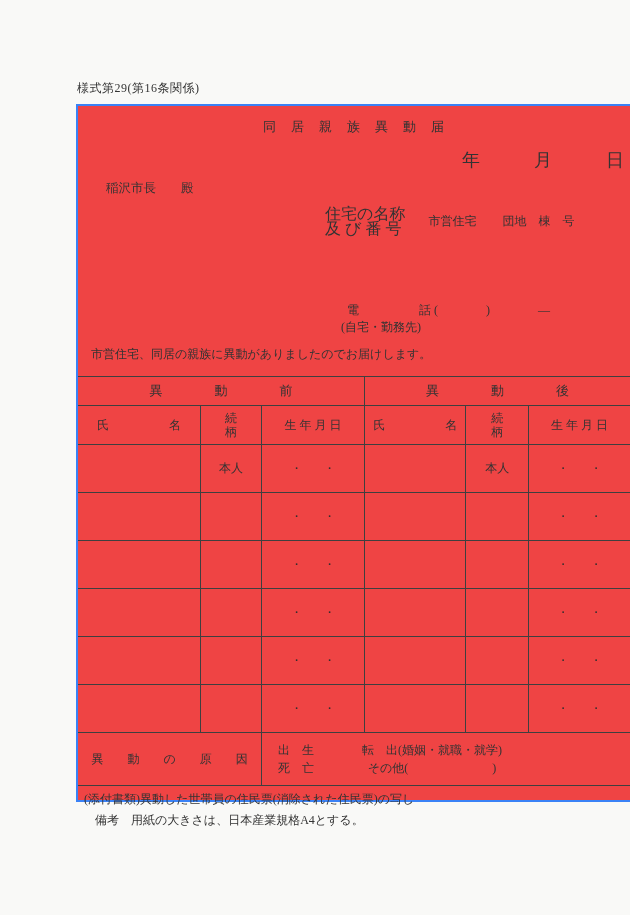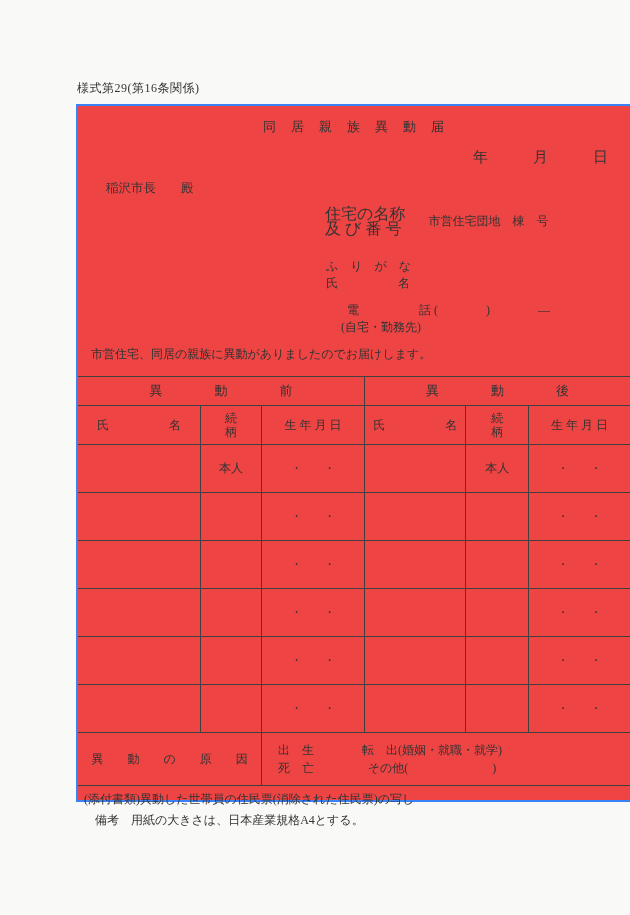--- a/index.html
+++ b/index.html
@@ -14,27 +14,27 @@
 
   .form-code{position:absolute;left:77px;top:80px;font-size:12px;letter-spacing:.5px;}
 
   .form-box{
     position:absolute;left:76px;top:104px;width:556px;height:698px;
     border:2px solid #3b82f6;box-sizing:border-box;background:#ef4444;
   }
 
   .form-head{position:relative;height:270px;font-size:12px;}
   .title{position:absolute;top:12px;left:0;width:100%;text-align:center;font-size:13px;letter-spacing:1px;}
-  .date-line{position:absolute;top:42px;right:22px;font-size:15px;}
+  .date-line{position:absolute;top:42px;right:6px;font-size:18px;}
   .addressee{position:absolute;top:74px;left:28px;font-size:12.5px;}
 
   .residence{position:absolute;top:100px;left:247px;display:flex;align-items:center;}
   .res-label{font-size:16px;line-height:15px;}
   .res-value{margin-left:23px;}
-  .res-units{}
+  .res-units{margin-left:26px;}
 
   .furigana-block{position:absolute;top:152px;left:248px;line-height:17px;}
   .phone-block{position:absolute;top:196px;left:248px;line-height:17px;margin-left:21px;}
   .phone-note{margin-left:-6px;}
   .statement{position:absolute;top:240px;left:13px;}
 
   table.grid{
     border-collapse:collapse;width:100%;table-layout:fixed;
     font-size:12px;color:#333;
   }
@@ -71,24 +71,20 @@
 
       <div class="residence">
         <div class="res-label">
           <div>住宅の名称</div>
           <div>及 び 番 号</div>
         </div>
         <div class="res-value">市営住宅</div>
         <div class="res-units">団地　棟　号</div>
       </div>
 
-      <div class="furigana-block">
-        <div>ふ　り　が　な</div>
-        <div>氏　　　　　名</div>
-      </div>
 
       <div class="phone-block">
         <div>電　　　　　話 (　　　　)　　　　—</div>
         <div class="phone-note">(自宅・勤務先)</div>
       </div>
 
       <div class="statement">市営住宅、同居の親族に異動がありましたのでお届けします。</div>
     </div>
 
     <table class="grid">

